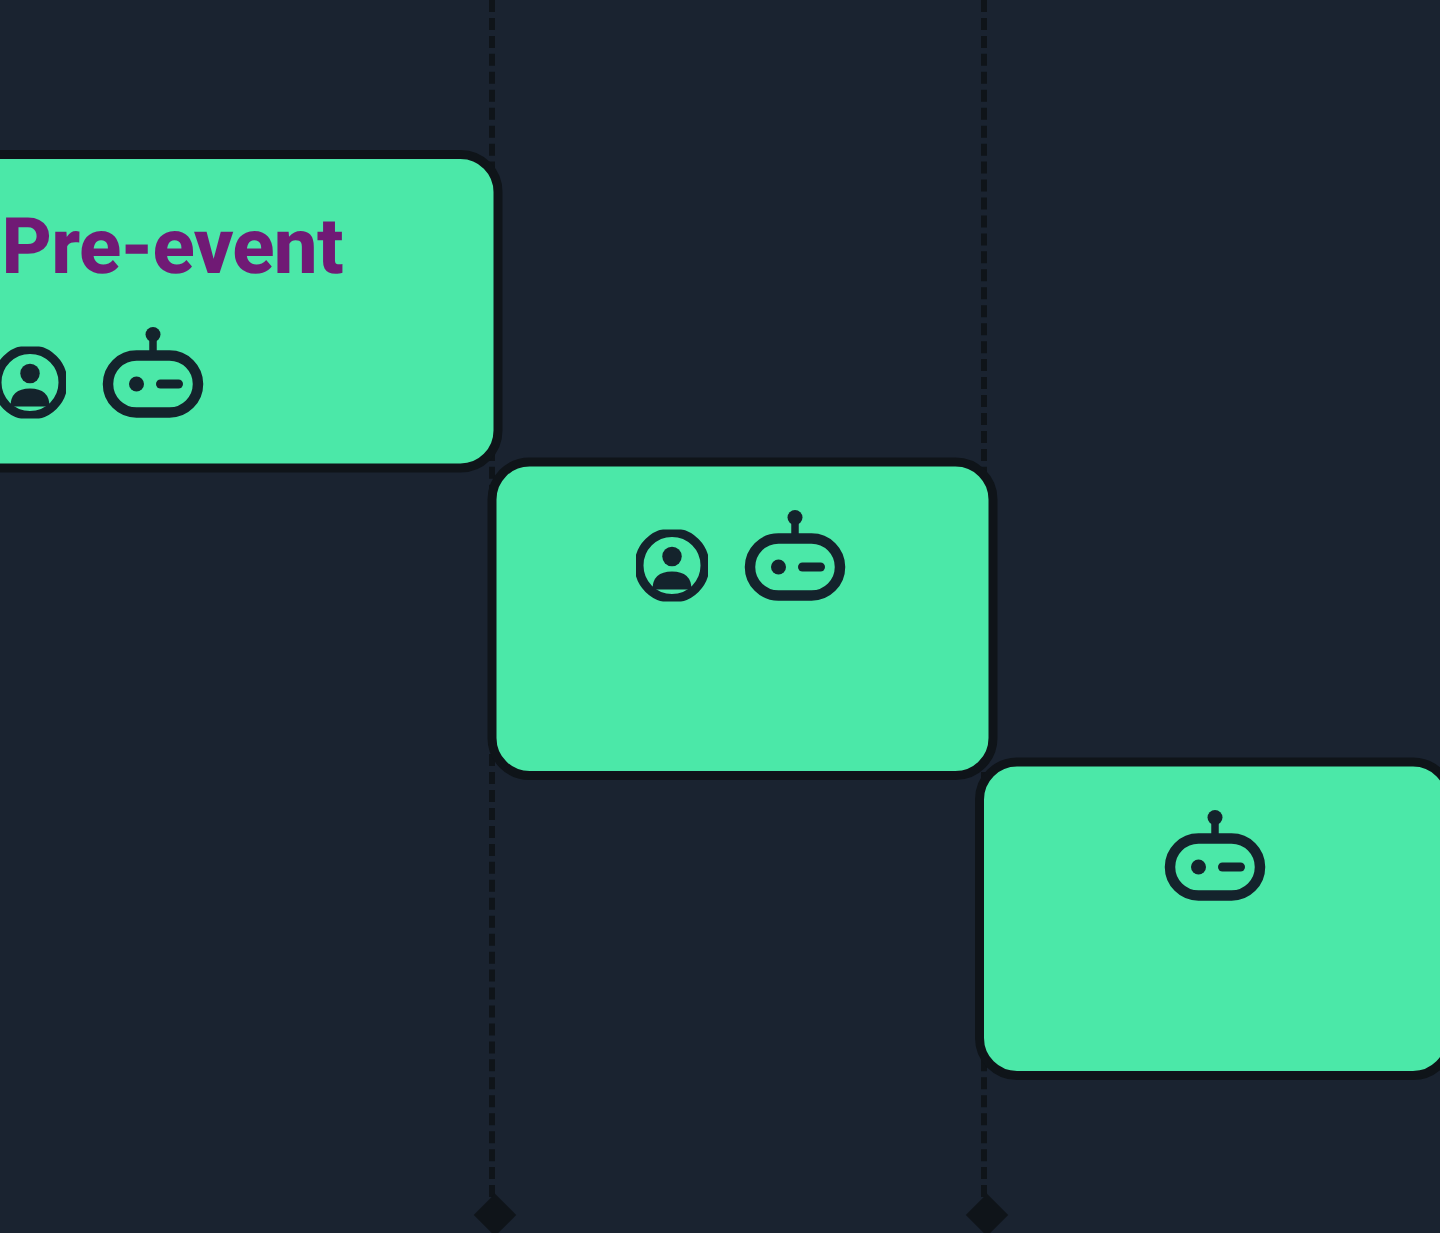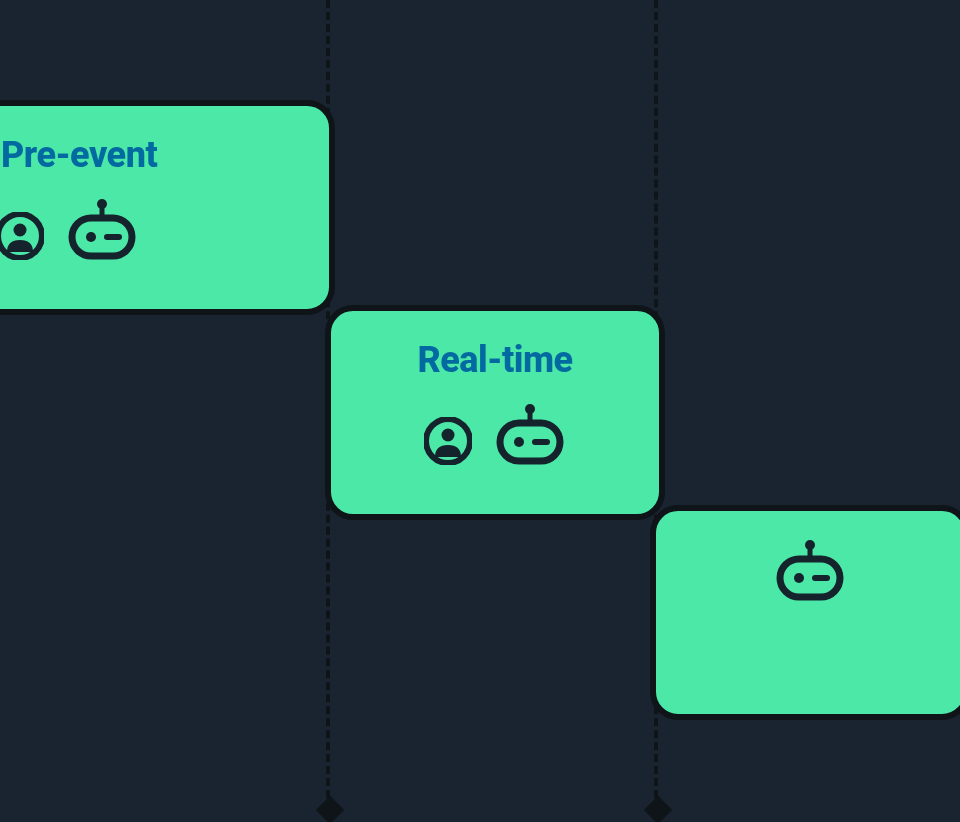--- a/index.html
+++ b/index.html
@@ -35,23 +35,23 @@
     background: #4be8a8;
     border: 6px solid #0f1419;
     border-radius: 28px;
     padding: 28px 20px 30px 20px;
     display: flex;
     flex-direction: column;
     align-items: center;
     gap: 22px;
   }
   .phase-title {
-    font-size: 36px;
+    font-size: 52px;
     font-weight: 800;
-    color: #0369a1;
+    color: #701a75;
     letter-spacing: -0.5px;
     white-space: nowrap;
   }
   .icon-row {
     display: flex;
     flex-direction: row;
     align-items: flex-end;
     gap: 22px;
   }
   
@@ -99,21 +99,20 @@
         <line x1="36" y1="10" x2="36" y2="20" stroke="#14232c" stroke-width="5"></line>
         <rect x="6" y="20" width="60" height="38" rx="19" ry="19" fill="none" stroke="#14232c" stroke-width="7"></rect>
         <circle cx="25" cy="39" r="5" fill="#14232c"></circle>
         <rect x="38" y="36" width="18" height="6" rx="3" fill="#14232c"></rect>
       </svg>
     </span>
   </div>
 </div>
 
 <div class="phase-card card-real">
-  <div class="phase-title">Real-time</div>
   <div class="icon-row">
     <span>
       <svg width="48" height="48" viewBox="0 0 48 48">
         <circle cx="24" cy="24" r="22" fill="none" stroke="#14232c" stroke-width="6"></circle>
         <circle cx="24" cy="18" r="6.5" fill="#14232c"></circle>
         <path d="M 11 40 Q 11 28 24 28 Q 37 28 37 40" fill="#14232c"></path>
       </svg>
     </span>
     <span>
       <svg width="72" height="62" viewBox="0 0 72 62">

